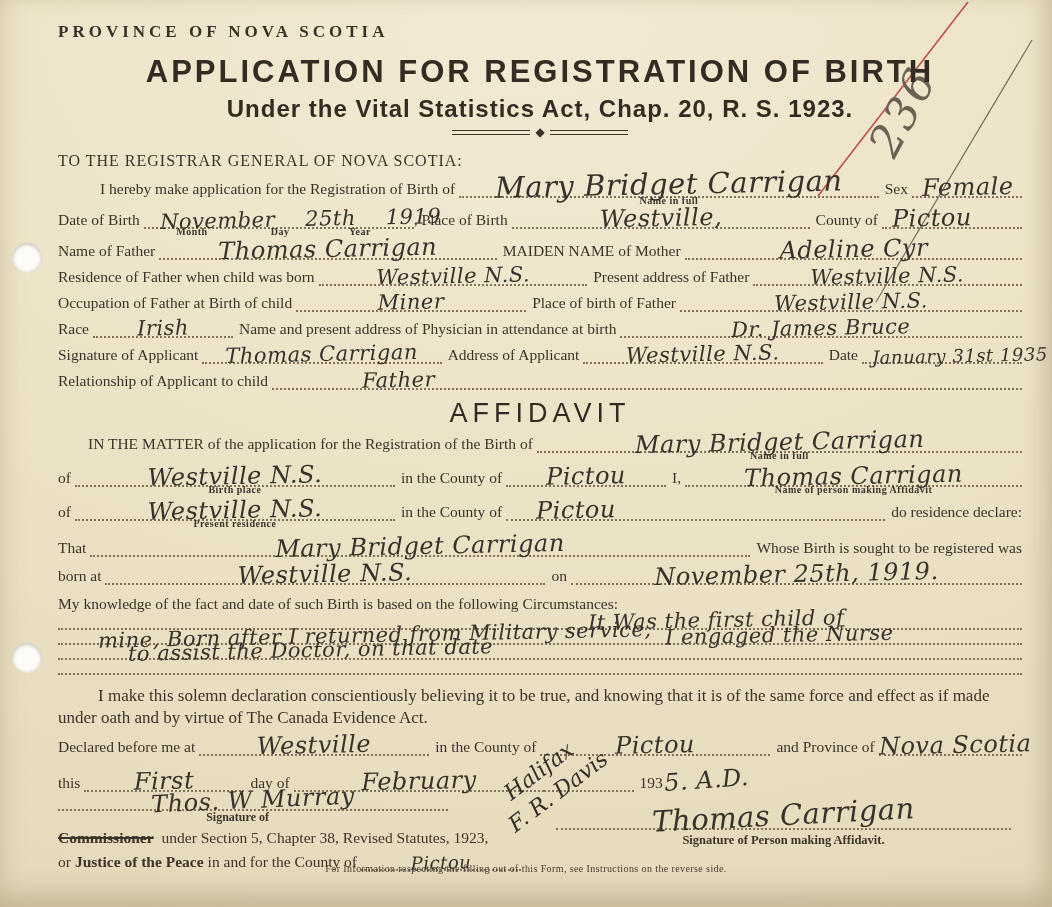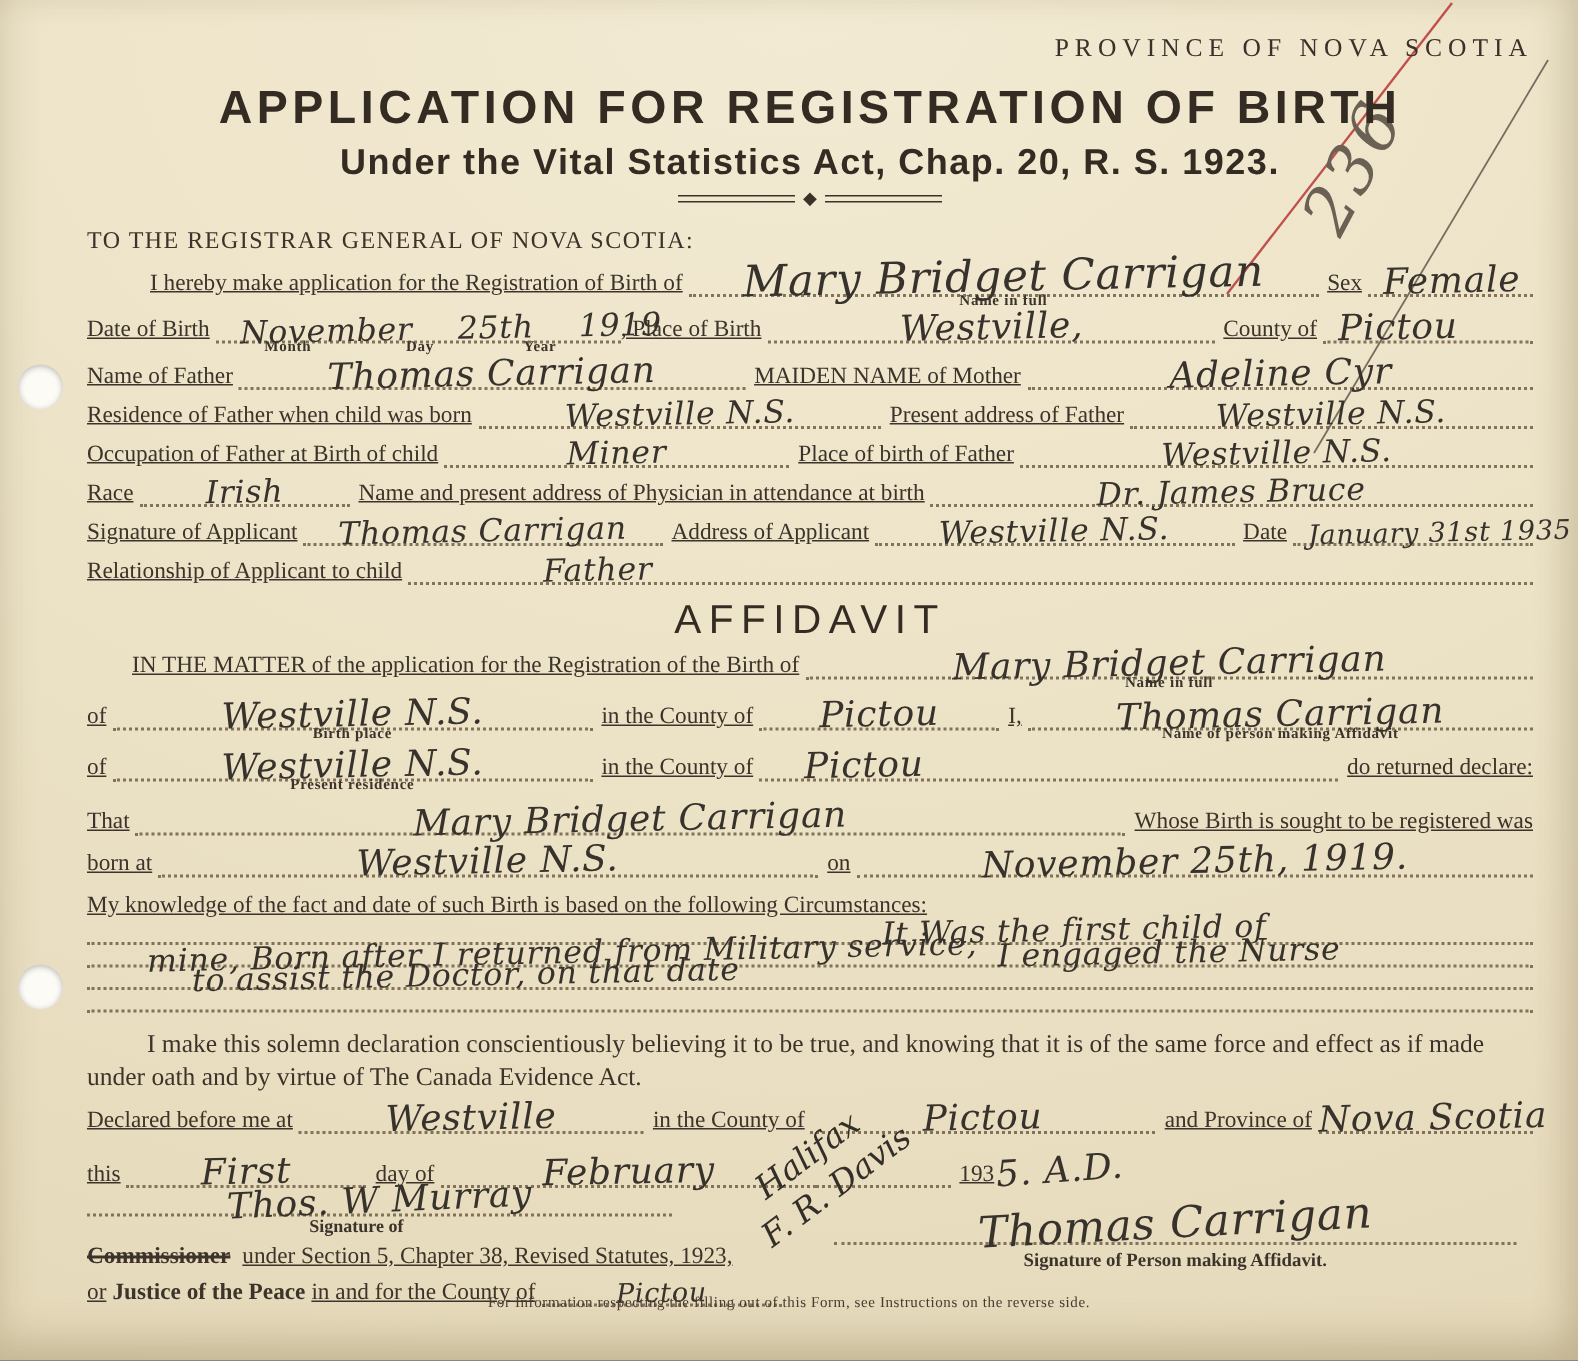--- a/index.html
+++ b/index.html
@@ -4,30 +4,30 @@
 <style>
   html,body{margin:0;padding:0;background:#777;}
   .paper{
     position:relative;width:1052px;height:907px;overflow:hidden;
     background:
       radial-gradient(130% 110% at 50% 0%, #f2ead3 0%, #ece2c6 52%, #e5d9ba 100%);
     box-shadow:inset 0 -16px 26px rgba(110,90,50,.22), inset -12px 0 20px rgba(110,90,50,.10);
     font-family:"Liberation Serif",serif;color:#3c332a;
   }
   .content{position:relative;padding:22px 30px 0 58px;}
-  .hdr-prov{text-align:right;font-size:17px;font-weight:normal;letter-spacing:4px;color:#3a3128;}
+  .hdr-prov{text-align:left;font-size:17px;font-weight:bold;letter-spacing:4px;color:#3a3128;}
   .hdr-title{font-family:"Liberation Sans",sans-serif;font-weight:bold;font-size:31px;letter-spacing:3px;text-align:center;margin-top:12px;color:#342c22;}
   .hdr-sub{font-family:"Liberation Sans",sans-serif;font-weight:bold;font-size:24px;letter-spacing:1px;text-align:center;margin-top:5px;color:#342c22;}
   .orn{display:flex;justify-content:center;align-items:center;gap:5px;margin-top:3px;color:#3a3128;}
   .orn .bar{width:78px;height:3px;border-top:1px solid #3a3128;border-bottom:1px solid #3a3128;}
   .orn .dia{font-size:12px;line-height:1;}
   .addressee{margin-top:14px;font-size:16px;letter-spacing:1px;}
 
   .row{display:flex;align-items:flex-end;white-space:nowrap;font-size:15.5px;position:relative;}
-  .lbl{flex:none;text-decoration:underline;}
+  .lbl{flex:none;}
   .ml6{margin-left:6px;} .mr4{margin-right:4px;}
   .indent42{padding-left:42px;} .indent30{padding-left:30px;} .mt6{margin-top:6px;} .mt8{margin-top:8px;} .mt10{margin-top:10px;}
   .mt12{margin-top:12px;} .mt13{margin-top:13px;} .mt16{margin-top:16px;}
   .mt18{margin-top:18px;}
 
   .fld{flex:1 1 auto;position:relative;border-bottom:2px dotted rgba(110,95,70,.85);height:5px;min-width:26px;}
   .w90{flex:0 0 90px;} .w110{flex:0 0 110px;} .w140{flex:0 0 140px;} .w160{flex:0 0 160px;} .w230{flex:0 0 230px;} .w250{flex:0 0 250px;} .w270{flex:0 0 270px;}
   .w320{flex:0 0 320px;} .w390{flex:0 0 390px;} .w440{flex:0 0 440px;}
 
   .hw{position:absolute;bottom:-3px;left:0;right:0;text-align:center;
@@ -218,21 +218,21 @@
     <div class="row mt16">
       <span class="lbl mr4">of</span>
       <span class="fld w320">
         <span class="hw lg">Westville N.S.</span>
         <span class="sub">Present residence</span>
       </span>
       <span class="lbl ml6 mr4">in the County of</span>
       <span class="fld">
         <span class="hw lg left" style="left:30px;">Pictou</span>
       </span>
-      <span class="lbl ml6">do returned declare:</span>
+      <span class="lbl ml6">do residence declare:</span>
     </div>
 
     <div class="row mt18">
       <span class="lbl mr4">That</span>
       <span class="fld">
         <span class="hw lg">Mary Bridget Carrigan</span>
       </span>
       <span class="lbl ml6">Whose Birth is sought to be registered was</span>
     </div>
 

